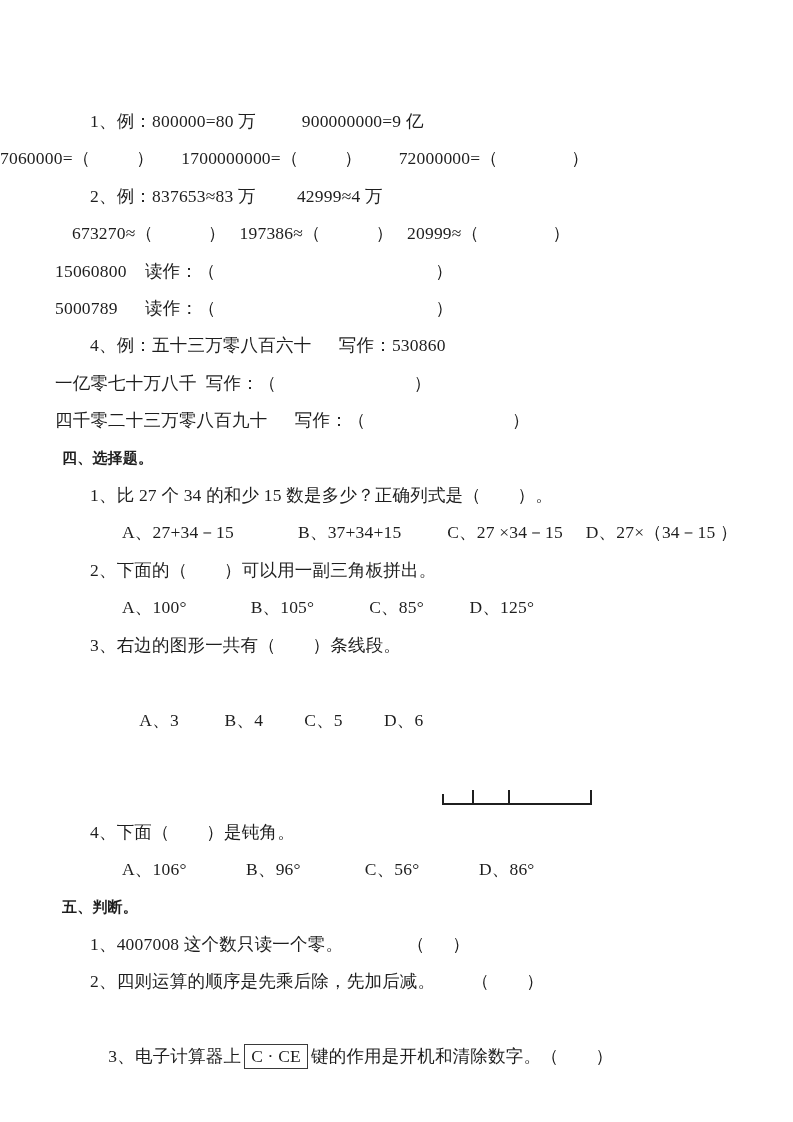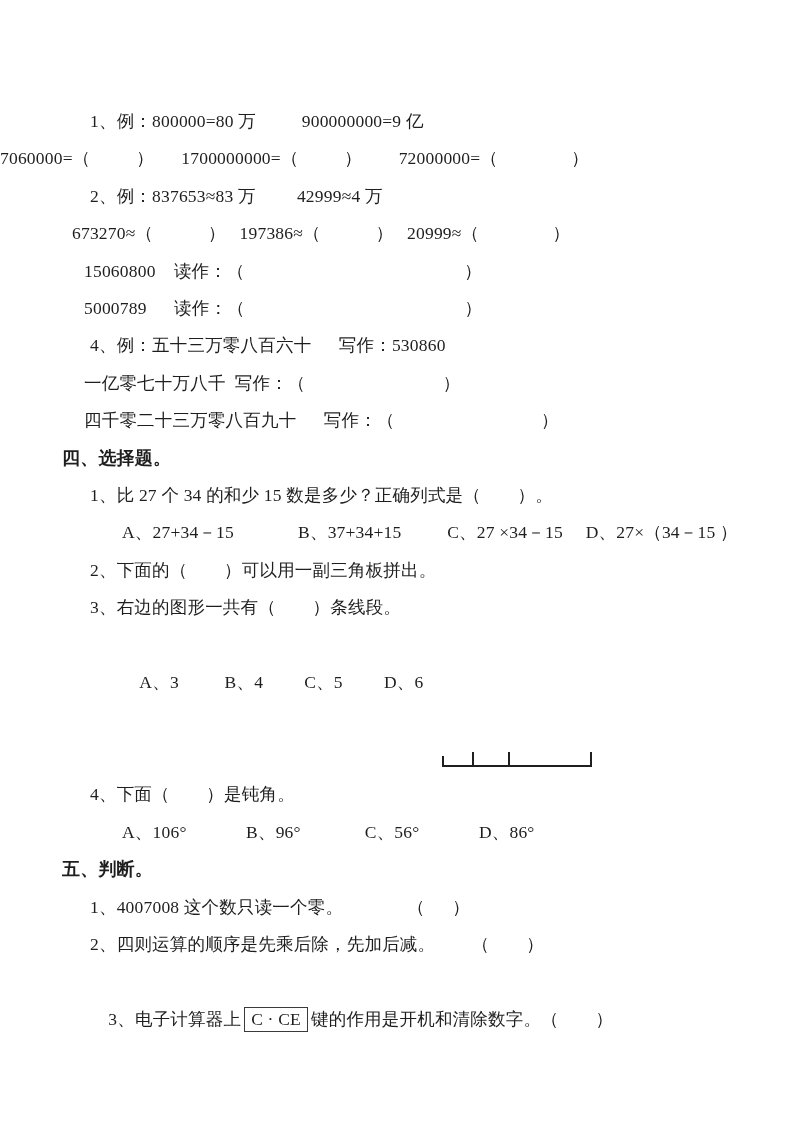--- a/index.html
+++ b/index.html
@@ -14,25 +14,25 @@
     box-sizing: border-box;
     padding-top: 103px;
     overflow: hidden;
   }
   .row {
     position: relative;
     line-height: 37.4px;
     white-space: pre;
     letter-spacing: 0.2px;
   }
-  .ind-heading { padding-left: 62px; font-weight: 700; font-size: 18px; }
+  .ind-heading { padding-left: 62px; font-weight: 700; font-size: 15px; }
   .ind-item    { padding-left: 90px; }
   .ind-sub143  { }
   .ind-sub128  { padding-left: 72px; }
-  .ind-sub122  { padding-left: 84px; }
+  .ind-sub122  { padding-left: 55px; }
   .ind-opt     { padding-left: 122px; }
 
   
   .seg-figure {
     position: absolute;
     left: 442px;
     bottom: 9px;
     width: 150px;
     height: 15px;
     border-bottom: 2px solid #1f1f1f;
@@ -76,20 +76,21 @@
   <div class="row ind-item">4、例：五十三万零八百六十      写作：530860</div>
   <div class="row ind-sub122">一亿零七十万八千  写作：（                              ）</div>
   <div class="row ind-sub122">四千零二十三万零八百九十      写作：（                                ）</div>
 
   <div class="row ind-heading">四、选择题。</div>
 
   <div class="row ind-item">1、比 27 个 34 的和少 15 数是多少？正确列式是（        ）。</div>
   <div class="row ind-opt">A、27+34－15              B、37+34+15          C、27 ×34－15     D、27×（34－15 ）</div>
 
   <div class="row ind-item">2、下面的（        ）可以用一副三角板拼出。</div>
+  <div class="row ind-opt">A、100°              B、105°            C、85°          D、125°</div>
 
   <div class="row ind-item">3、右边的图形一共有（        ）条线段。</div>
   <div class="row ind-opt">
     <span>A、3          B、4         C、5         D、6</span>
     <span class="seg-figure">
       <span class="tick t1"></span>
       <span class="tick t2"></span>
       <span class="tick t3"></span>
       <span class="tick t4"></span>
     </span>

